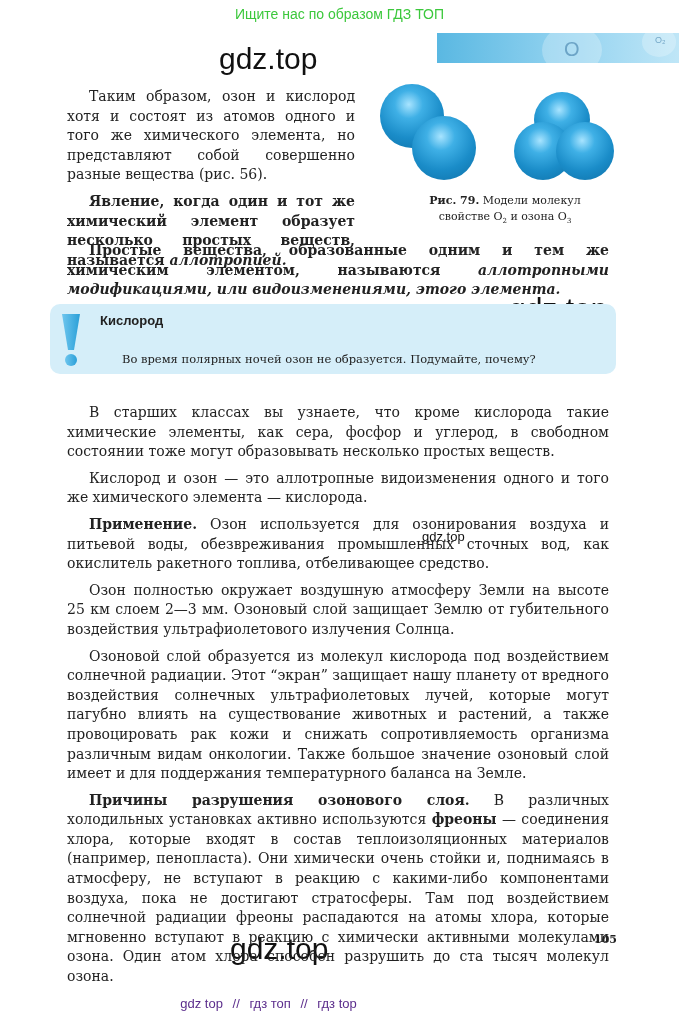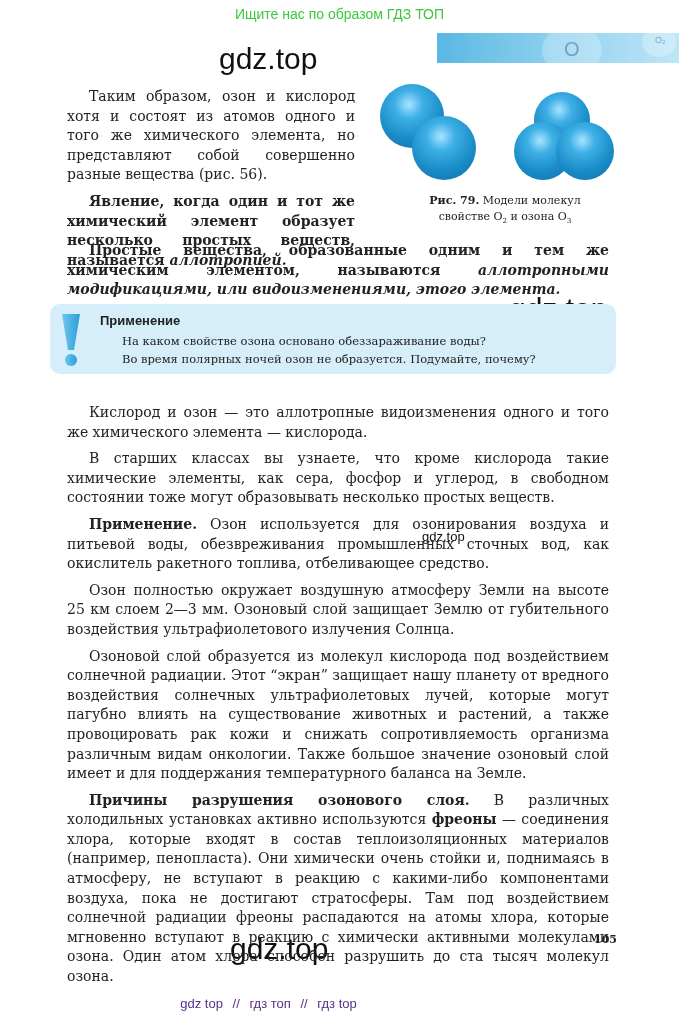--- a/index.html
+++ b/index.html
@@ -189,28 +189,27 @@
   <svg class="think-icon" viewBox="0 0 22 56">
     <defs>
       <linearGradient id="exg" x1="0" y1="0" x2="1" y2="0">
         <stop offset="0" stop-color="#6fc6ee"></stop>
         <stop offset="1" stop-color="#2a9fd8"></stop>
       </linearGradient>
     </defs>
     <path d="M2 2 L20 2 L14 38 L8 38 Z" fill="url(#exg)"></path>
     <circle cx="11" cy="48" r="6" fill="url(#exg)"></circle>
   </svg>
-  <div class="think-title">Применение</div>
-  <div class="think-q" style="top:30px;">На каком свойстве озона основано обеззараживание воды?</div>
+  <div class="think-title">Кислород</div>
   <div class="think-q" style="top:48px;">Во время полярных ночей озон не образуется. Подумайте, почему?</div>
 </div>
 
 <div class="text-block" style="top:396px; left:60px; width:556px;">
+  <p>В старших классах вы узнаете, что кроме кислорода такие химические элементы, как сера, фосфор и углерод, в свободном состоянии тоже могут образовывать несколько простых веществ.</p>
   <p>Кислород и озон — это аллотропные видоизменения одного и того же химического элемента — кислорода.</p>
-  <p>В старших классах вы узнаете, что кроме кислорода такие химические элементы, как сера, фосфор и углерод, в свободном состоянии тоже могут образовывать несколько простых веществ.</p>
   <p><span class="bold">Применение.</span><span> Озон используется для озонирования воздуха и питьевой воды, обезвреживания промышленных сточных вод, как окислитель ракетного топлива, отбеливающее средство.</span></p>
   <p>Озон полностью окружает воздушную атмосферу Земли на высоте 25 км слоем 2—3 мм. Озоновый слой защищает Землю от губительного воздействия ультрафиолетового излучения Солнца.</p>
   <p>Озоновой слой образуется из молекул кислорода под воздействием солнечной радиации. Этот “экран” защищает нашу планету от вредного воздействия солнечных ультрафиолетовых лучей, которые могут пагубно влиять на существование животных и растений, а также провоцировать рак кожи и снижать сопротивляемость организма различным видам онкологии. Также большое значение озоновый слой имеет и для поддержания температурного баланса на Земле.</p>
   <p><span class="bold">Причины разрушения озонового слоя.</span><span> В различных холодильных установках активно используются </span><span class="bold">фреоны</span><span> — соединения хлора, которые входят в состав теплоизоляционных материалов (например, пенопласта). Они химически очень стойки и, поднимаясь в атмосферу, не вступают в реакцию с какими-либо компонентами воздуха, пока не достигают стратосферы. Там под воздействием солнечной радиации фреоны распадаются на атомы хлора, которые мгновенно вступают в реакцию с химически активными молекулами озона. Один атом хлора способен разрушить до ста тысяч молекул озона.</span></p>
 </div>
 
 <div class="page-number">105</div>
 
 <div class="footer-links">
   <span>gdz top</span>

